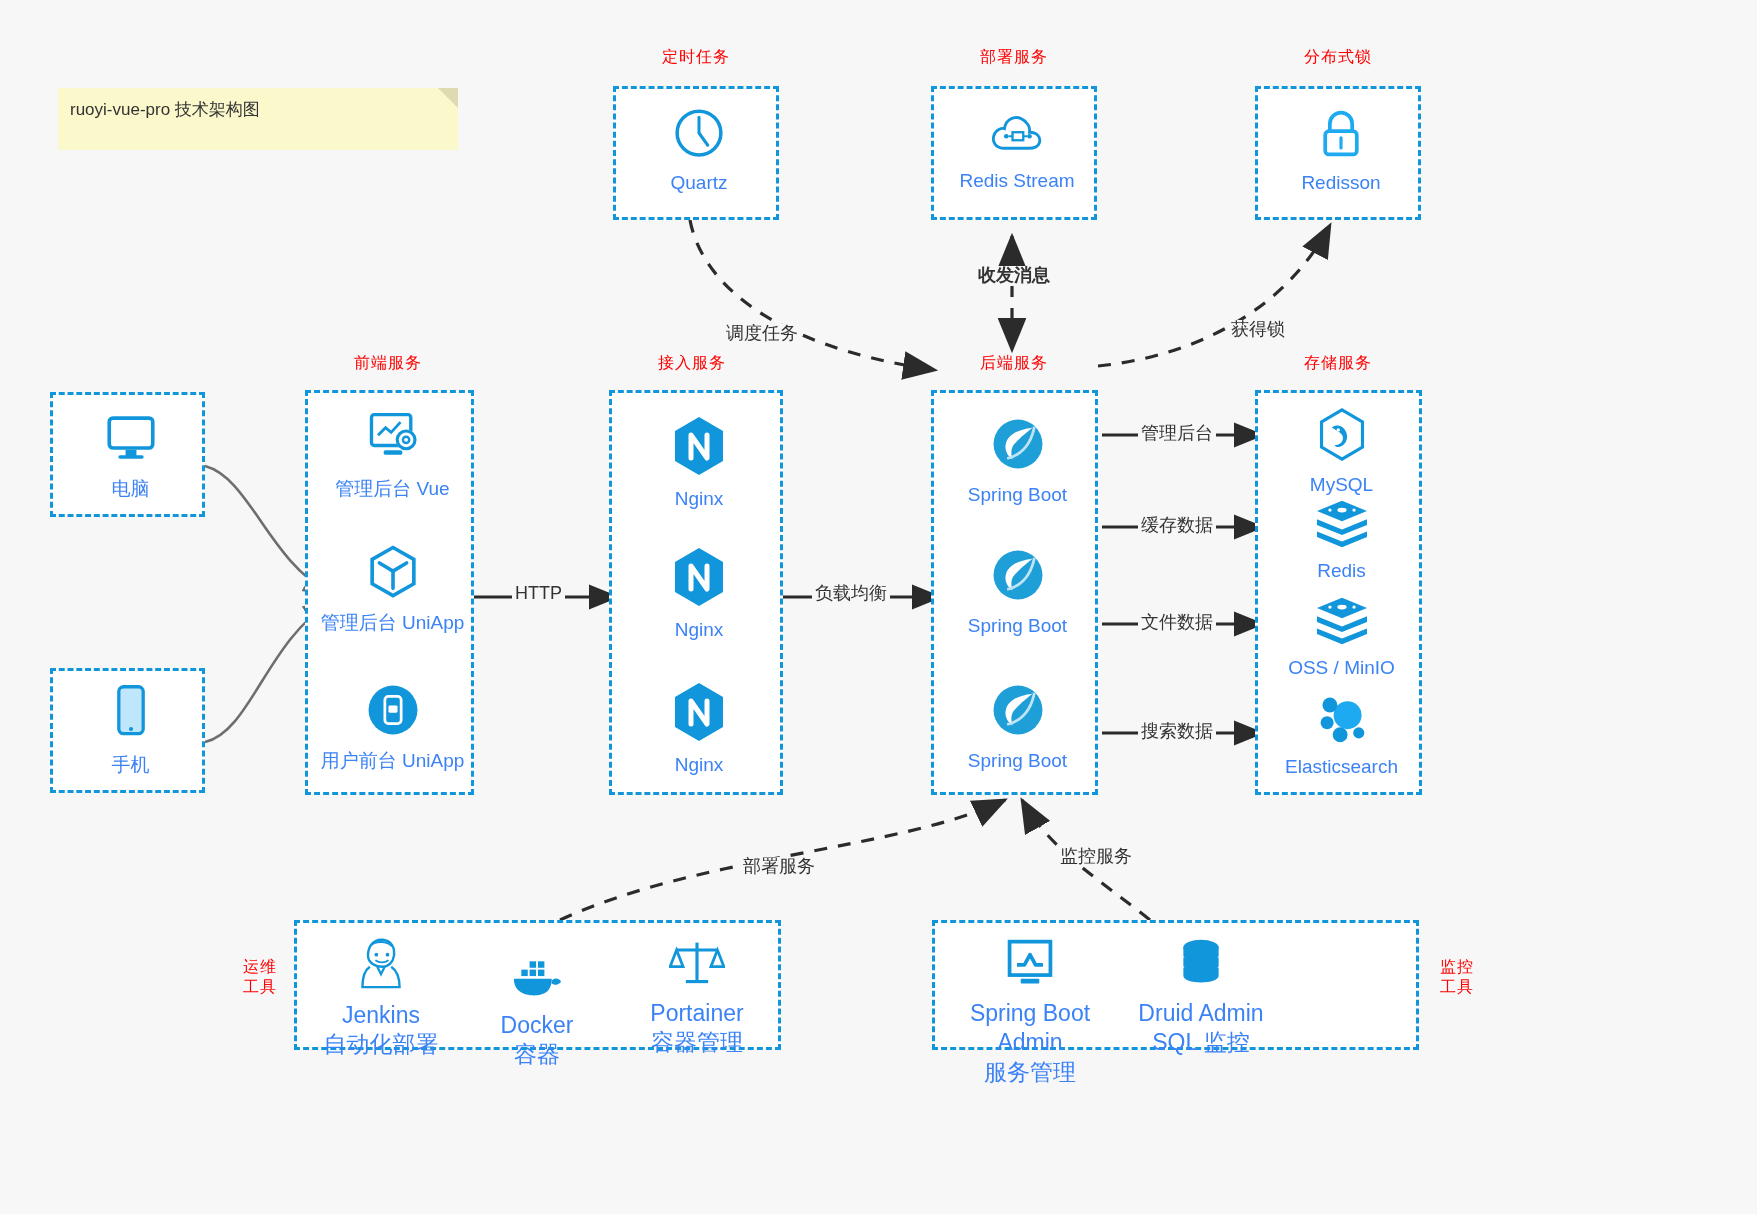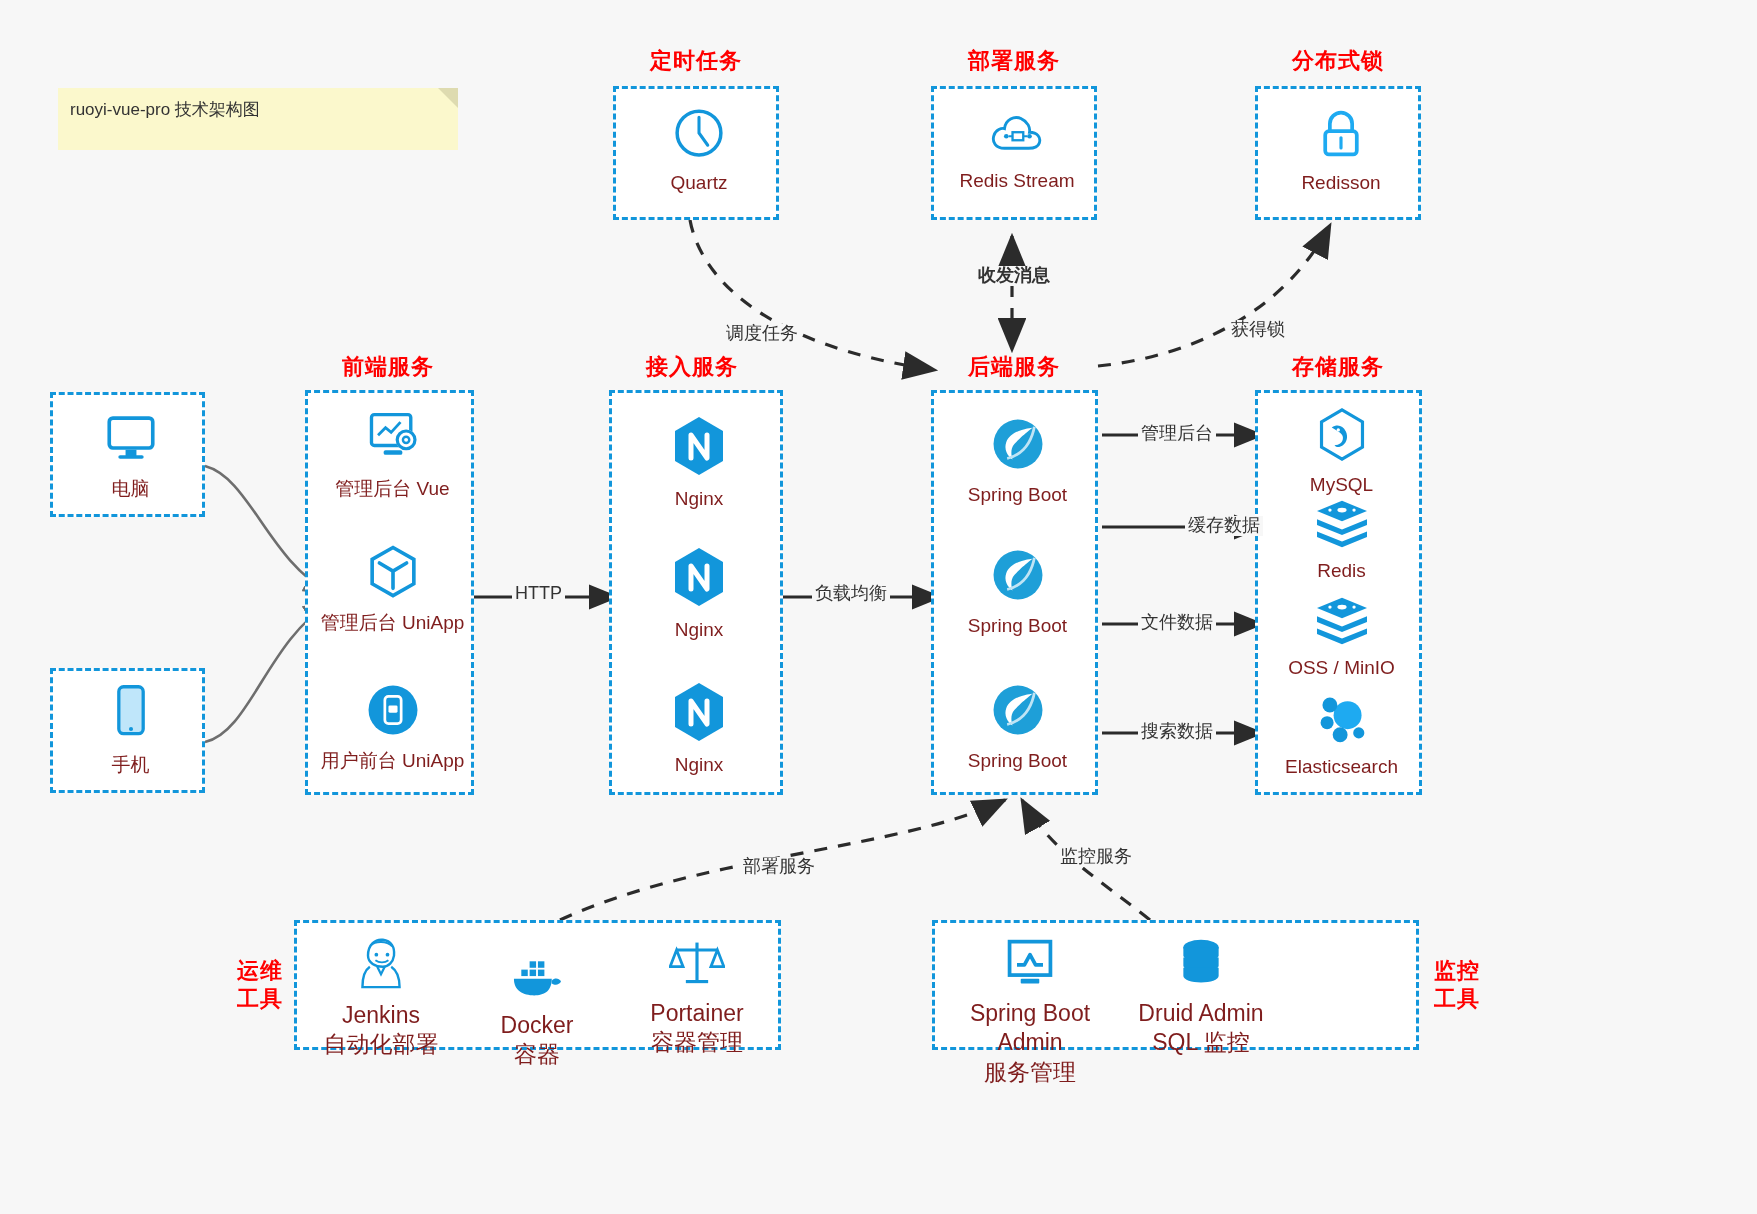--- a/index.html
+++ b/index.html
@@ -11,22 +11,22 @@
   }
   #stage { position: relative; width: 1757px; height: 1214px; }
 
   
   #wires { position: absolute; inset: 0; width: 1757px; height: 1214px; pointer-events: none; }
 
   
   .grp-title {
     position: absolute;
     color: #ff0000;
-    font-weight: bold;
-    font-size: 22px;
+    font-weight: normal;
+    font-size: 16px;
     letter-spacing: 1px;
     white-space: pre-line;
     text-align: center;
     line-height: 1.25;
   }
 
   
   .box {
     position: absolute;
     border: 3px dashed #1296db;
@@ -37,21 +37,21 @@
   .node {
     position: absolute;
     display: flex;
     flex-direction: column;
     align-items: center;
     justify-content: flex-start;
     text-align: center;
   }
   .node .ico { display: block; }
   .node .cap {
-    color: #7f1d1d;
+    color: #3b82f6;
     font-size: 19px;
     line-height: 1.28;
     white-space: pre-line;
     margin-top: 6px;
   }
   .node .cap.small { font-size: 23px; }
 
   
   #note {
     position: absolute;
@@ -444,20 +444,20 @@
 
   </div>
 
   <div class="elabel" style="left:512px; top:584px;">HTTP</div>
   <div class="elabel" style="left:812px; top:584px;">负载均衡</div>
   <div class="elabel" style="left:723px; top:324px;">调度任务</div>
   <div class="elabel" style="left:975px; top:266px;font-weight:bold;">收发消息</div>
   <div class="elabel" style="left:1228px; top:320px;">获得锁</div>
 
   <div class="elabel" style="left:1138px; top:424px;">管理后台</div>
-  <div class="elabel" style="left:1138px; top:516px;margin-left:47px;">缓存数据</div>
+  <div class="elabel" style="left:1138px; top:516px;">缓存数据</div>
   <div class="elabel" style="left:1138px; top:613px;">文件数据</div>
   <div class="elabel" style="left:1138px; top:722px;">搜索数据</div>
 
   <div class="elabel" style="left:740px; top:857px;">部署服务</div>
   <div class="elabel" style="left:1057px; top:847px;">监控服务</div>
 
 </div>
 
 </body></html>

